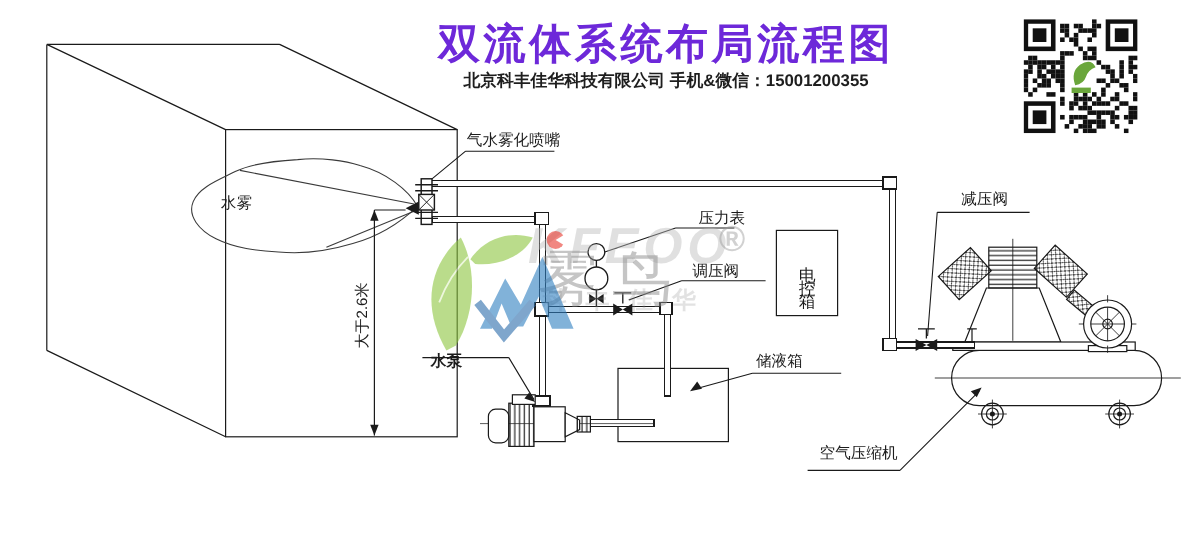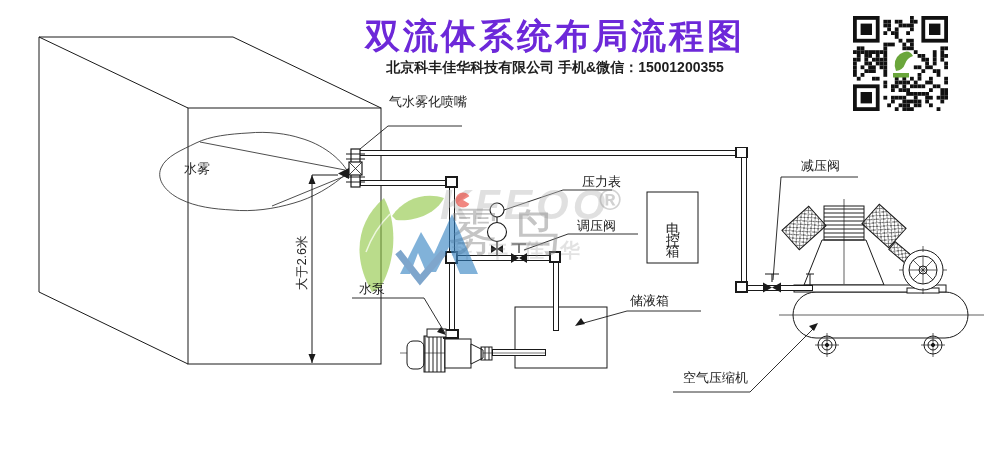--- a/index.html
+++ b/index.html
@@ -9,24 +9,24 @@
     border-bottom:2px solid #d6d6d6;border-right:1px solid #ececec;
   }
   #diagram{position:absolute;left:0;top:0;z-index:1;}
   .lbl{position:absolute;color:#1c1c1c;font-size:13px;white-space:nowrap;z-index:3;line-height:1.1;}
   .t-title{position:absolute;left:332px;top:13px;width:446px;text-align:center;
     font-size:35px;font-weight:700;letter-spacing:3px;color:#6d28d9;z-index:3;}
   .t-sub{position:absolute;left:332px;top:59px;width:446px;text-align:center;
     font-size:14px;font-weight:700;color:#1e1e1e;z-index:3;}
   .l-mist{left:184px;top:162px;}
   .l-height{left:263px;top:256px;width:80px;text-align:center;transform:rotate(-90deg);font-size:12.5px;}
-  .l-nozzle{left:389px;top:95px;}
+  .l-nozzle{left:389px;top:110px;}
   .l-gauge{left:566px;top:175px;margin-left:16px;}
   .l-regv{left:577px;top:219px;}
-  .l-pump{left:359px;top:282px;}
+  .l-pump{left:359px;top:294px;font-weight:bold;}
   .l-tank{left:630px;top:294px;}
   .l-redv{left:801px;top:159px;}
   .l-comp{left:683px;top:371px;}
   .l-ctrl{left:647px;top:192px;width:51px;height:71px;display:flex;align-items:center;justify-content:center;
     writing-mode:vertical-rl;letter-spacing:11px;font-size:14px;}
   #watermark{position:absolute;left:0;top:0;width:992px;height:425px;z-index:2;pointer-events:none;}
   .wm-latin{position:absolute;left:440px;top:181px;font-size:42px;font-weight:900;font-style:italic;
     color:#bcbcbc;opacity:.45;letter-spacing:4px;}
   .wm-brand{position:absolute;left:448px;top:199px;font-size:50px;font-weight:400;
     color:#8d8d8d;opacity:.5;letter-spacing:12px;}

